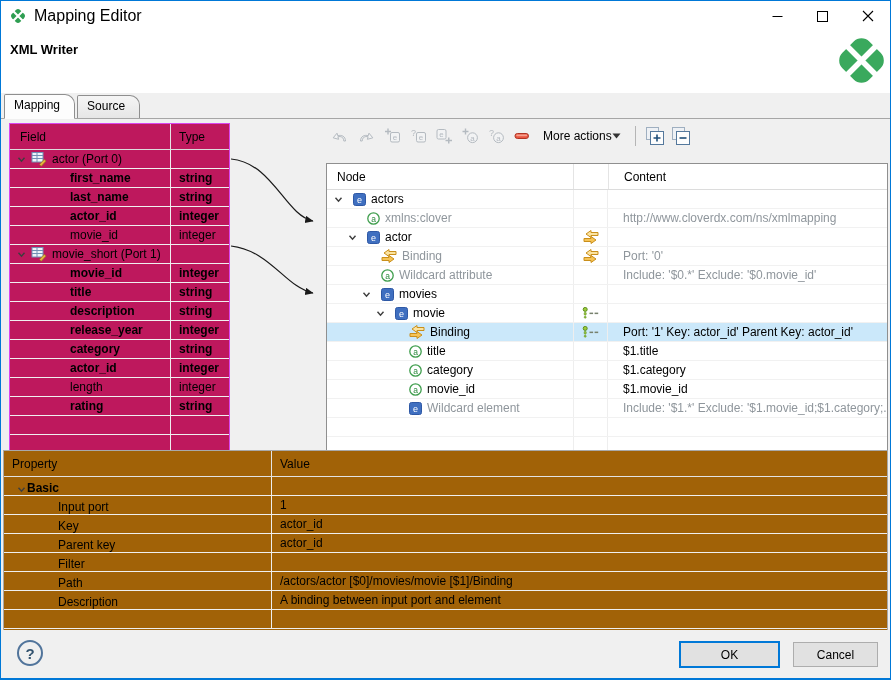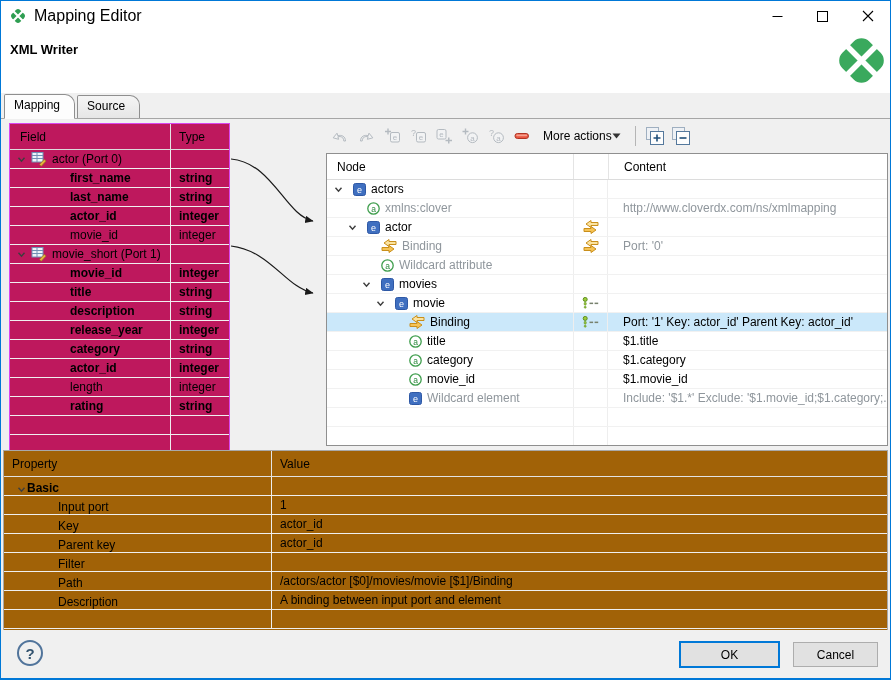--- a/index.html
+++ b/index.html
@@ -33,21 +33,21 @@
   .fcell1 .indent{padding-left:54px;}
   .b{font-weight:bold;}
   .icon{display:inline-flex;align-items:center;justify-content:center;flex:none;}
   .fcell1 .icon{margin-right:4px;}
   
   .toolbar{position:absolute;left:328px;top:2px;height:30px;display:flex;align-items:center;gap:5px;z-index:2;}
   .tbtn{width:21px;height:22px;display:flex;align-items:center;justify-content:center;border-radius:2px;}
   .more-btn{display:flex;align-items:center;padding:0 6px;height:22px;}
   .tsep{width:1px;height:20px;background:#b5b5b5;margin:0 3px;}
   
-  .tree-table{position:absolute;left:325px;top:34px;width:562px;height:293px;background:#fff;border:1px solid #8f8f8f;box-sizing:border-box;overflow:hidden;}
+  .tree-table{position:absolute;left:325px;top:44px;width:562px;height:293px;background:#fff;border:1px solid #8f8f8f;box-sizing:border-box;overflow:hidden;}
   .thead{display:flex;height:25px;border-bottom:1px solid #dcdcdc;}
   .thead .tc1{width:247px;border-right:1px solid #e4e4e4;display:flex;align-items:center;padding-left:10px;box-sizing:border-box;}
   .thead .tcm{width:34px;border-right:1px solid #e4e4e4;}
   .thead .tc3{flex:1;display:flex;align-items:center;padding-left:15px;}
   .trow{display:flex;height:18px;border-bottom:1px solid #f1f1f1;}
   .trow.selected{background:#cbe8fa;}
   .ncell{width:247px;border-right:1px solid #eeeeee;display:flex;align-items:center;box-sizing:border-box;overflow:hidden;white-space:nowrap;}
   .mcell{width:34px;border-right:1px solid #eeeeee;display:flex;align-items:center;justify-content:center;box-sizing:border-box;}
   .ccell{flex:1;display:flex;align-items:center;padding-left:15px;overflow:hidden;white-space:nowrap;}
   .chev-slot{width:20px;display:inline-flex;align-items:center;justify-content:flex-start;flex:none;}
@@ -483,20 +483,23 @@
               <span class="chev-slot"></span>
               <span class="icon">
                 <svg width="13" height="13" viewBox="0 0 13 13">
                   <circle cx="6.5" cy="6.5" r="5.7" fill="#fff" stroke="#3f9e4d" stroke-width="1.3"></circle>
                   <text x="6.5" y="9.6" font-size="8.5" fill="#2e8b3f" text-anchor="middle">a</text>
                 </svg>
               </span>
               <span class="gray">Wildcard attribute</span>
             </div>
             <div class="mcell"></div>
+            <div class="ccell">
+              <span class="gray">Include: '$0.*' Exclude: '$0.movie_id'</span>
+            </div>
           </div>
           <div class="trow">
             <div class="ncell" style="padding-left: 34px;">
               <span class="chev-slot">
                 <span class="icon">
                   <svg width="11" height="11" viewBox="0 0 11 11">
                     <polyline points="2.5,3.8 5.5,7.2 8.5,3.8" fill="none" stroke="#3e3e3e" stroke-width="1.4"></polyline>
                   </svg>
                 </span>
               </span>

